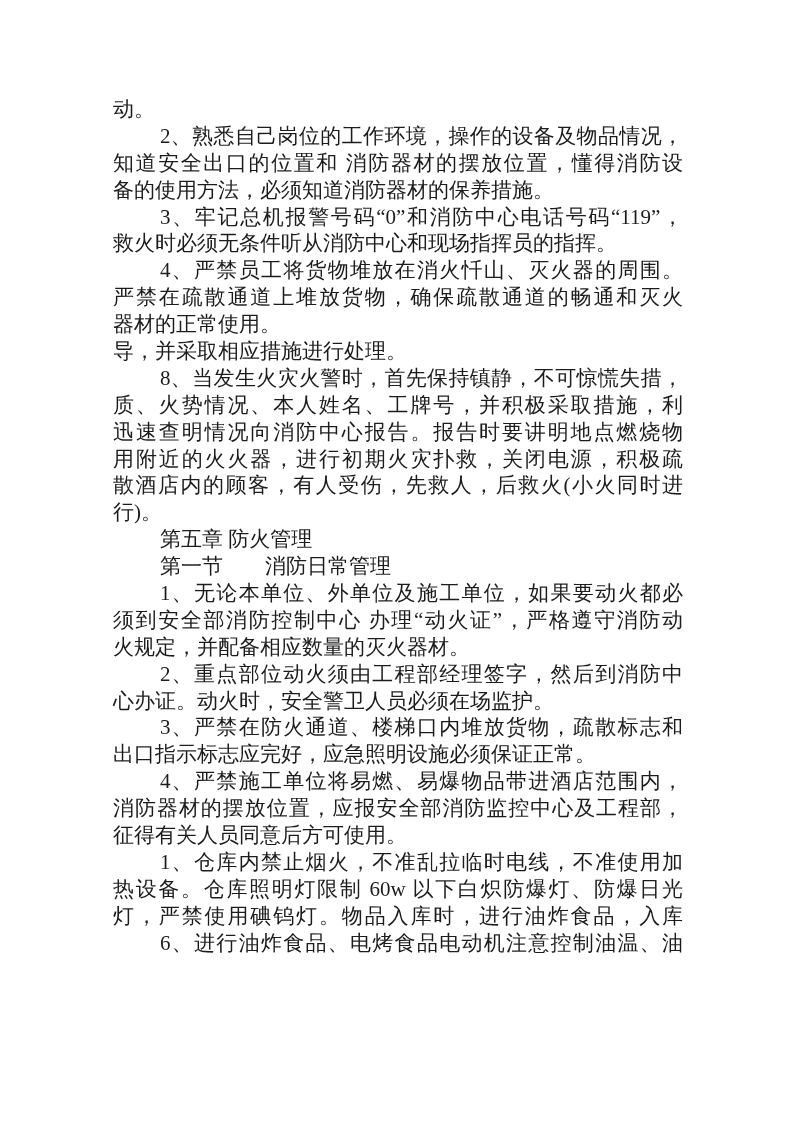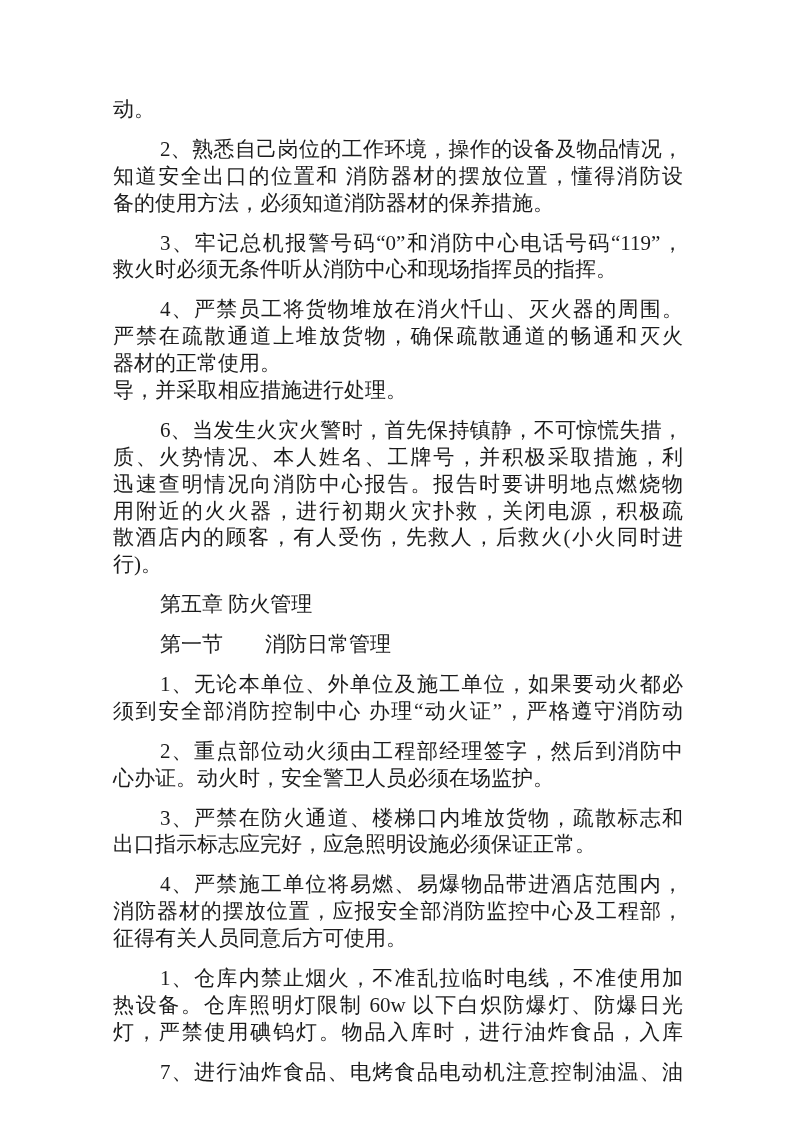--- a/index.html
+++ b/index.html
@@ -33,21 +33,20 @@
     text-align: justify;
     text-align-last: left;
     white-space: pre-wrap;
     overflow: visible;
   }
   .line.jfull {
     text-align-last: justify;
   }
   .line.indent {
     text-indent: 47px;
-    margin-top: 13px;
   }
 </style>
 </head>
 <body>
 
 <div class="page">
   <div class="content" id="doc-content" style="color: rgb(28, 28, 28);">
       <div class="paragraph">
         <div class="line">动。</div>
       </div>
@@ -62,52 +61,53 @@
       </div>
       <div class="paragraph">
         <div class="line jfull indent">4、严禁员工将货物堆放在消火忏山、灭火器的周围。</div>
         <div class="line jfull">严禁在疏散通道上堆放货物，确保疏散通道的畅通和灭火</div>
         <div class="line">器材的正常使用。</div>
       </div>
       <div class="paragraph">
         <div class="line">导，并采取相应措施进行处理。</div>
       </div>
       <div class="paragraph">
-        <div class="line jfull indent">6、当发生火灾火警时，首先保持镇静，不可惊慌失措，</div>
+        <div class="line jfull indent">8、当发生火灾火警时，首先保持镇静，不可惊慌失措，</div>
         <div class="line jfull">质、火势情况、本人姓名、工牌号，并积极采取措施，利</div>
         <div class="line jfull">迅速查明情况向消防中心报告。报告时要讲明地点燃烧物</div>
         <div class="line jfull">用附近的火火器，进行初期火灾扑救，关闭电源，积极疏</div>
         <div class="line jfull">散酒店内的顾客，有人受伤，先救人，后救火(小火同时进</div>
         <div class="line">行)。</div>
       </div>
       <div class="paragraph">
         <div class="line indent">第五章 防火管理</div>
       </div>
       <div class="paragraph">
         <div class="line indent">第一节　　消防日常管理</div>
       </div>
       <div class="paragraph">
         <div class="line jfull indent">1、无论本单位、外单位及施工单位，如果要动火都必</div>
         <div class="line jfull">须到安全部消防控制中心 办理“动火证”，严格遵守消防动</div>
+        <div class="line">火规定，并配备相应数量的灭火器材。</div>
       </div>
       <div class="paragraph">
         <div class="line jfull indent">2、重点部位动火须由工程部经理签字，然后到消防中</div>
         <div class="line">心办证。动火时，安全警卫人员必须在场监护。</div>
       </div>
       <div class="paragraph">
         <div class="line jfull indent">3、严禁在防火通道、楼梯口内堆放货物，疏散标志和</div>
         <div class="line">出口指示标志应完好，应急照明设施必须保证正常。</div>
       </div>
       <div class="paragraph">
         <div class="line jfull indent">4、严禁施工单位将易燃、易爆物品带进酒店范围内，</div>
         <div class="line jfull">消防器材的摆放位置，应报安全部消防监控中心及工程部，</div>
         <div class="line">征得有关人员同意后方可使用。</div>
       </div>
       <div class="paragraph">
         <div class="line jfull indent">1、仓库内禁止烟火，不准乱拉临时电线，不准使用加</div>
         <div class="line jfull">热设备。仓库照明灯限制 60w 以下白炽防爆灯、防爆日光</div>
         <div class="line jfull">灯，严禁使用碘钨灯。物品入库时，进行油炸食品，入库</div>
       </div>
       <div class="paragraph">
-        <div class="line jfull indent">7、进行油炸食品、电烤食品电动机注意控制油温、油</div>
+        <div class="line jfull indent">6、进行油炸食品、电烤食品电动机注意控制油温、油</div>
       </div>
     </div>
 </div>
 
 </body></html>

